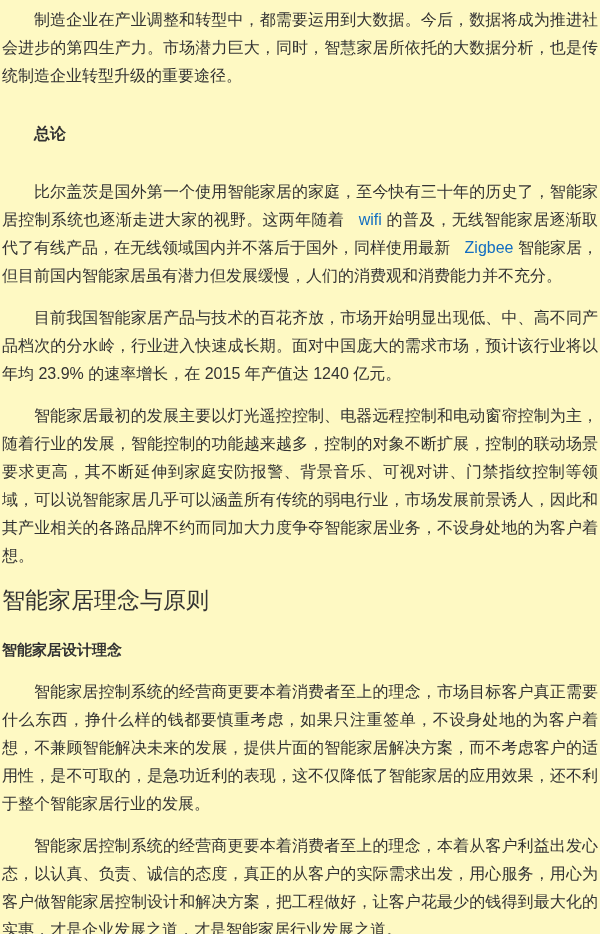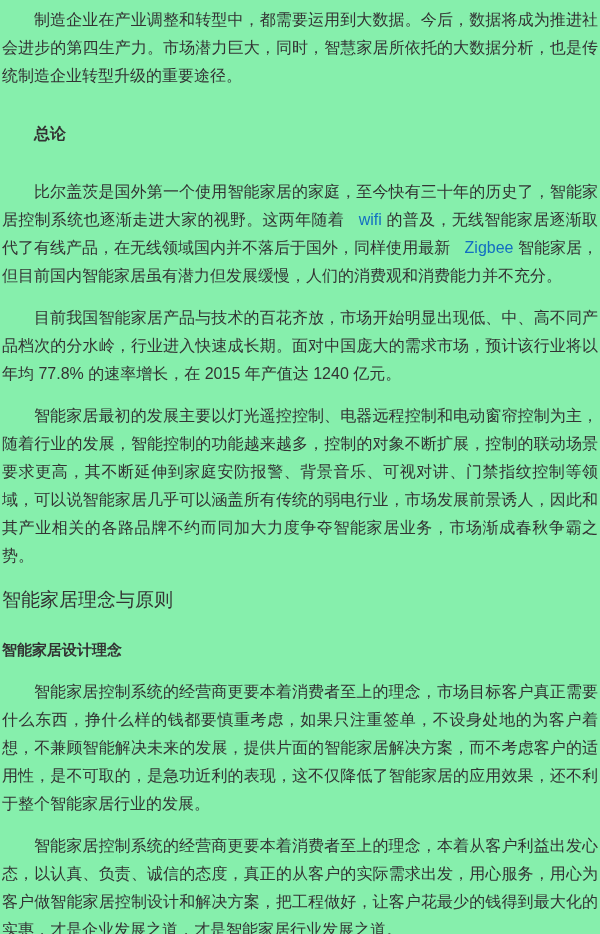--- a/index.html
+++ b/index.html
@@ -4,21 +4,21 @@
 <style>
   html, body {
     margin: 0;
     padding: 0;
     background: #ffffff;
   }
   .page {
     width: 600px;
     height: 934px;
     overflow: hidden;
-    background: #86efac;
+    background: #fef9c3;
     color: #333333;
     font-family: "Liberation Sans", sans-serif;
     font-size: 16px;
     line-height: 28px;
     padding-top: 6px;
     box-sizing: border-box;
   }
   .para {
     margin: 14px 2px;
     text-indent: 2em;
@@ -27,21 +27,21 @@
   .para.first {
     margin-top: 0;
   }
   .para-heading {
     margin: 30px 2px;
     text-indent: 2em;
     font-weight: bold;
     color: #333333;
   }
   .section-title {
-    font-size: 19px;
+    font-size: 23px;
     font-weight: 400;
     color: #333333;
     line-height: 32px;
     margin: 0 2px 20px 2px;
   }
   .sub-title {
     font-size: 15px;
     font-weight: bold;
     color: #333333;
     line-height: 28px;
@@ -58,24 +58,24 @@
 <body>
 
 <div class="page">
 
   <p class="para first">制造企业在产业调整和转型中，都需要运用到大数据。今后，数据将成为推进社会进步的第四生产力。市场潜力巨大，同时，智慧家居所依托的大数据分析，也是传统制造企业转型升级的重要途径。</p>
 
   <p class="para-heading">总论</p>
 
   <p class="para"><span>比尔盖茨是国外第一个使用智能家居的家庭，至今快有三十年的历史了，智能家居控制系统也逐渐走进大家的视野。这两年随着 </span><a class="inline-link" href="#">wifi</a><span> 的普及，无线智能家居逐渐取代了有线产品，在无线领域国内并不落后于国外，同样使用最新 </span><a class="inline-link" href="#">Zigbee</a><span> 智能家居，但目前国内智能家居虽有潜力但发展缓慢，人们的消费观和消费能力并不充分。</span></p>
 
-  <p class="para">目前我国智能家居产品与技术的百花齐放，市场开始明显出现低、中、高不同产品档次的分水岭，行业进入快速成长期。面对中国庞大的需求市场，预计该行业将以年均 77.8% 的速率增长，在 2015 年产值达 1240 亿元。</p>
+  <p class="para">目前我国智能家居产品与技术的百花齐放，市场开始明显出现低、中、高不同产品档次的分水岭，行业进入快速成长期。面对中国庞大的需求市场，预计该行业将以年均 23.9% 的速率增长，在 2015 年产值达 1240 亿元。</p>
 
 
-  <p class="para">智能家居最初的发展主要以灯光遥控控制、电器远程控制和电动窗帘控制为主，随着行业的发展，智能控制的功能越来越多，控制的对象不断扩展，控制的联动场景要求更高，其不断延伸到家庭安防报警、背景音乐、可视对讲、门禁指纹控制等领域，可以说智能家居几乎可以涵盖所有传统的弱电行业，市场发展前景诱人，因此和其产业相关的各路品牌不约而同加大力度争夺智能家居业务，市场渐成春秋争霸之势。</p>
+  <p class="para">智能家居最初的发展主要以灯光遥控控制、电器远程控制和电动窗帘控制为主，随着行业的发展，智能控制的功能越来越多，控制的对象不断扩展，控制的联动场景要求更高，其不断延伸到家庭安防报警、背景音乐、可视对讲、门禁指纹控制等领域，可以说智能家居几乎可以涵盖所有传统的弱电行业，市场发展前景诱人，因此和其产业相关的各路品牌不约而同加大力度争夺智能家居业务，不设身处地的为客户着想。</p>
 
   <h2 class="section-title">智能家居理念与原则</h2>
 
   <h3 class="sub-title">智能家居设计理念</h3>
 
   <p class="para">智能家居控制系统的经营商更要本着消费者至上的理念，市场目标客户真正需要什么东西，挣什么样的钱都要慎重考虑，如果只注重签单，不设身处地的为客户着想，不兼顾智能解决未来的发展，提供片面的智能家居解决方案，而不考虑客户的适用性，是不可取的，是急功近利的表现，这不仅降低了智能家居的应用效果，还不利于整个智能家居行业的发展。</p>
 
   <p class="para">智能家居控制系统的经营商更要本着消费者至上的理念，本着从客户利益出发心态，以认真、负责、诚信的态度，真正的从客户的实际需求出发，用心服务，用心为客户做智能家居控制设计和解决方案，把工程做好，让客户花最少的钱得到最大化的实惠，才是企业发展之道，才是智能家居行业发展之道。</p>
 
 </div>

